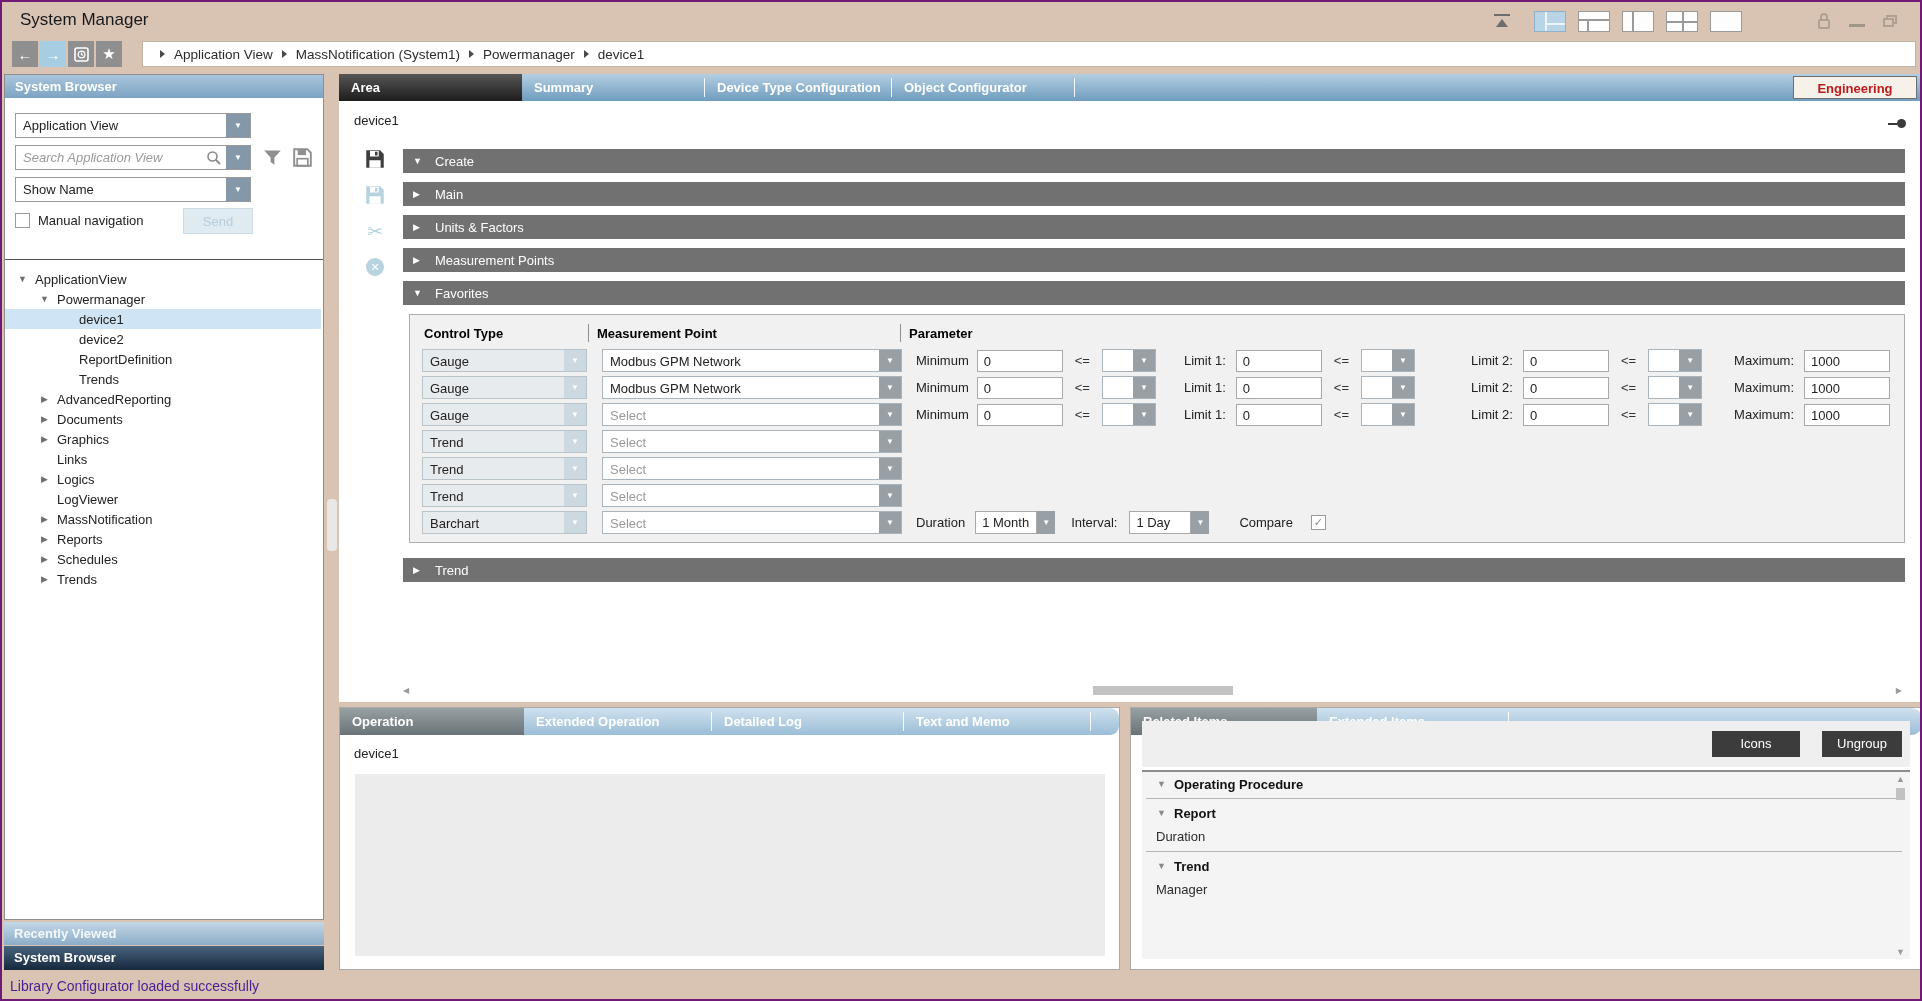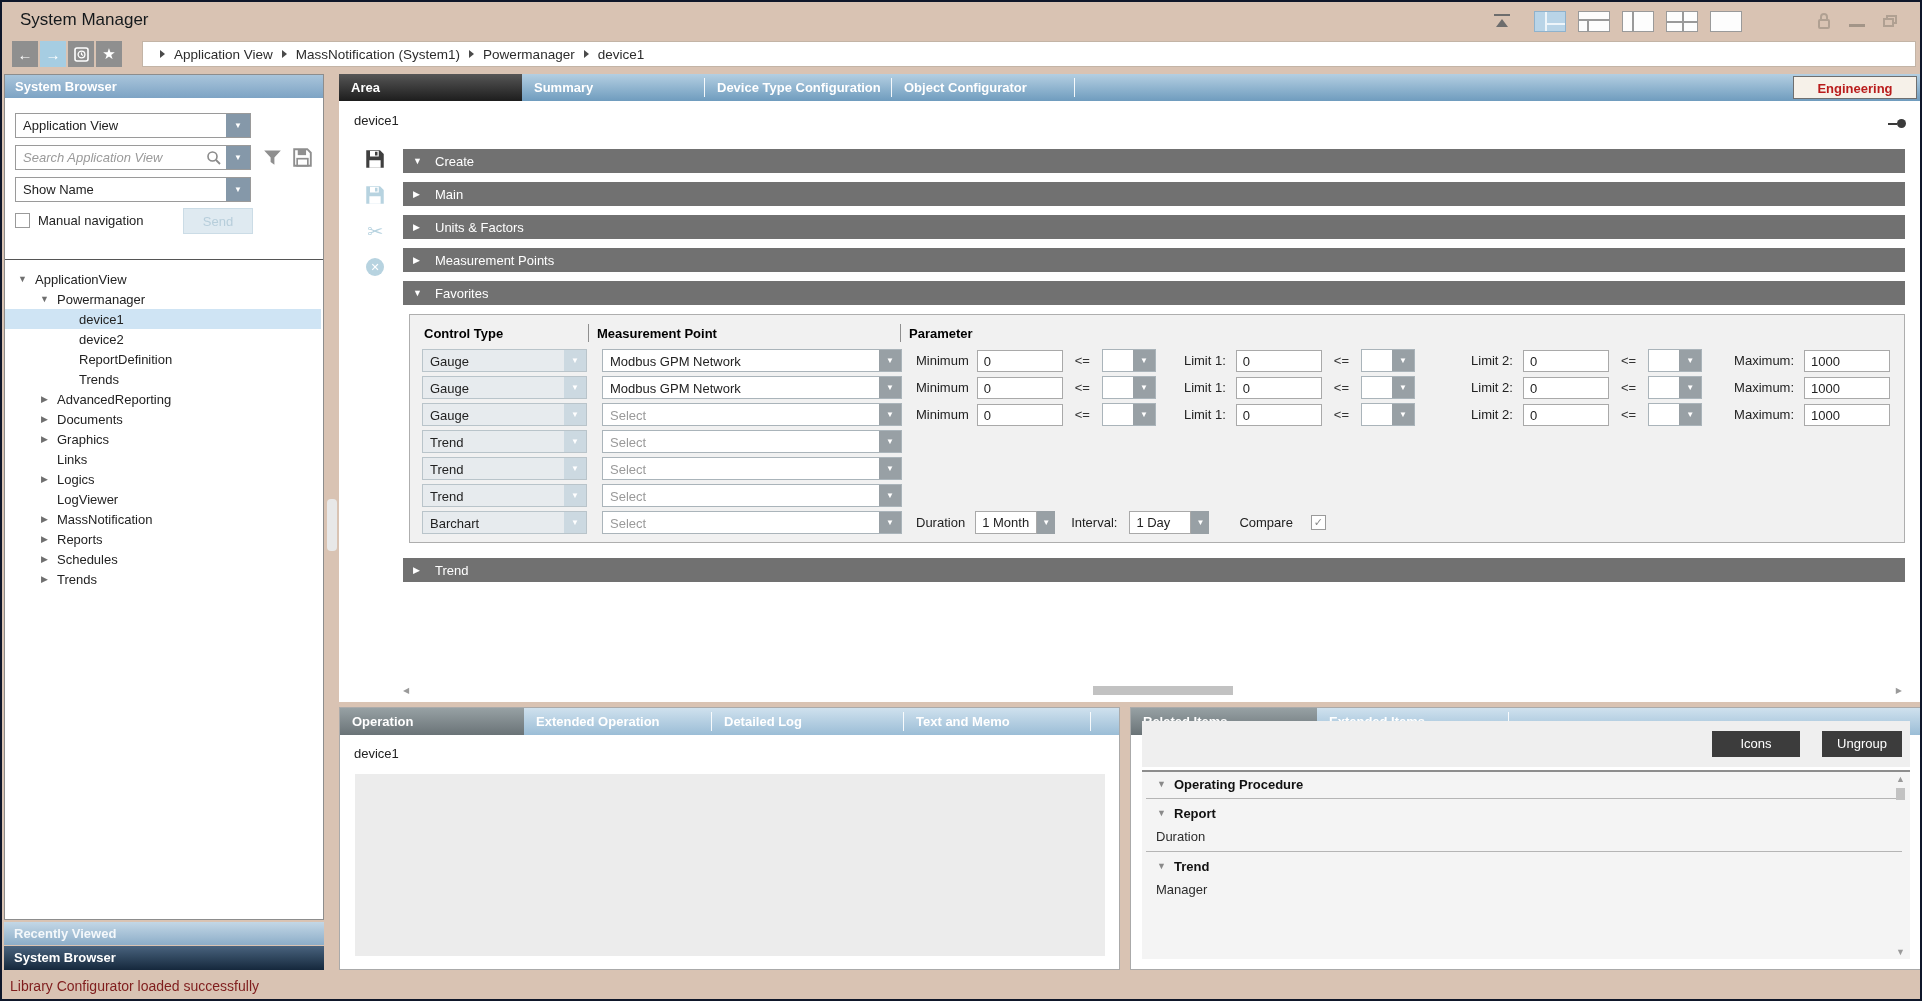--- a/index.html
+++ b/index.html
@@ -1,18 +1,18 @@
 <!DOCTYPE html>
 <html><head>
 <meta charset="utf-8">
 <style>
   * { margin:0; padding:0; box-sizing:border-box; }
   html,body { width:1922px; height:1001px; overflow:hidden; }
   body { font-family:"Liberation Sans","DejaVu Sans",sans-serif; font-size:13px; color:#222; background:#b9a success090; }
-  #app { position:relative; width:1922px; height:1001px; background:#d9c3b3; border:2px solid #0f172a; overflow:hidden; }
+  #app { position:relative; width:1922px; height:1001px; background:#d9c3b3; border:2px solid #701a75; overflow:hidden; }
 
   
   #titlebar { position:absolute; left:0; top:0; width:100%; height:36px; }
   #title { position:absolute; left:18px; top:8px; font-size:17px; color:#15191c; }
   .tb-icons { position:absolute; top:7px; height:24px; display:flex; align-items:center; gap:12px; }
   #layout-icons { left:1490px; }
   .lay-btn { width:32px; height:21px; border:1px solid #9a9a9a; background:#fdfdfd; position:relative; }
   .lay-btn.active { background:#b9d4e7; border-color:#8fb2cc; }
   .lay-btn .vline { position:absolute; top:0; bottom:0; width:2px; background:#9a9a9a; }
   .lay-btn.active .vline, .lay-btn.active .hline { background:#eef5fa; }
@@ -52,26 +52,26 @@
   #manual-label { margin-left:8px; }
   #send-btn { position:absolute; left:178px; top:133px; width:70px; height:26px; background:#dfeaf1; border:1px solid #cbdce6; color:#b7cedb; text-align:center; padding-top:5px; }
   #sb-sep { position:absolute; left:0; right:0; top:184px; height:1px; background:#555; }
   #tree { position:absolute; left:0; right:2px; top:194px; bottom:60px; overflow:hidden; }
   .tree-row { height:20px; display:flex; align-items:center; }
   .tree-row.selected { background:#cfe4f4; }
   .tw-arrow { width:11px; margin-right:7px; font-size:9px; color:#6f6f6f; text-align:center; flex:none; }
 
   #recent-bar { position:absolute; left:2px; top:920px; width:320px; height:23px; background:linear-gradient(180deg,#c3d7e6,#8cadc8); color:#f4f8fb; font-weight:bold; padding:4px 0 0 10px; }
   #sb-bottom-bar { position:absolute; left:2px; top:944px; width:320px; height:24px; background:linear-gradient(180deg,#49637e,#15283c); color:#fff; font-weight:bold; padding:4px 0 0 10px; }
-  #statusbar { position:absolute; left:8px; top:976px; font-size:14px; color:#7f1d1d; }
+  #statusbar { position:absolute; left:8px; top:976px; font-size:14px; color:#4c1d95; }
 
   
   .tabbar { display:flex; align-items:stretch; height:27px; }
   .tabbar.blue { background:linear-gradient(180deg,#b4cfe2,#6f9cbe); }
-  .tabbar.lblue { background:linear-gradient(180deg,#cfe1ee,#9bbdd6); }
+  .tabbar.lblue { background:linear-gradient(180deg,#cfe1ee,#9bbdd6);border-radius:9px; }
   .tab { color:#fff; font-weight:bold; padding:6px 0 0 12px; font-size:13px; }
   .tab.active-dark { background:linear-gradient(180deg,#565656,#1d1d1d); }
   .tab.active-gray { background:linear-gradient(180deg,#97a1a4,#6a7377); }
   .tab-sep { width:1px; margin:4px 0; background:rgba(255,255,255,.9); }
 
   
   #main { position:absolute; left:337px; top:72px; width:1583px; height:628px; background:#fff; }
   #eng-btn { position:absolute; right:5px; top:2px; width:124px; height:23px; background:#f6f1e9; border:1px solid #6f6f6f; color:#b91c1c; font-weight:bold; text-align:center; padding-top:4px; }
   #main-body { position:absolute; left:0; top:27px; right:0; bottom:0; }
   #main-obj { position:absolute; left:15px; top:12px; }

